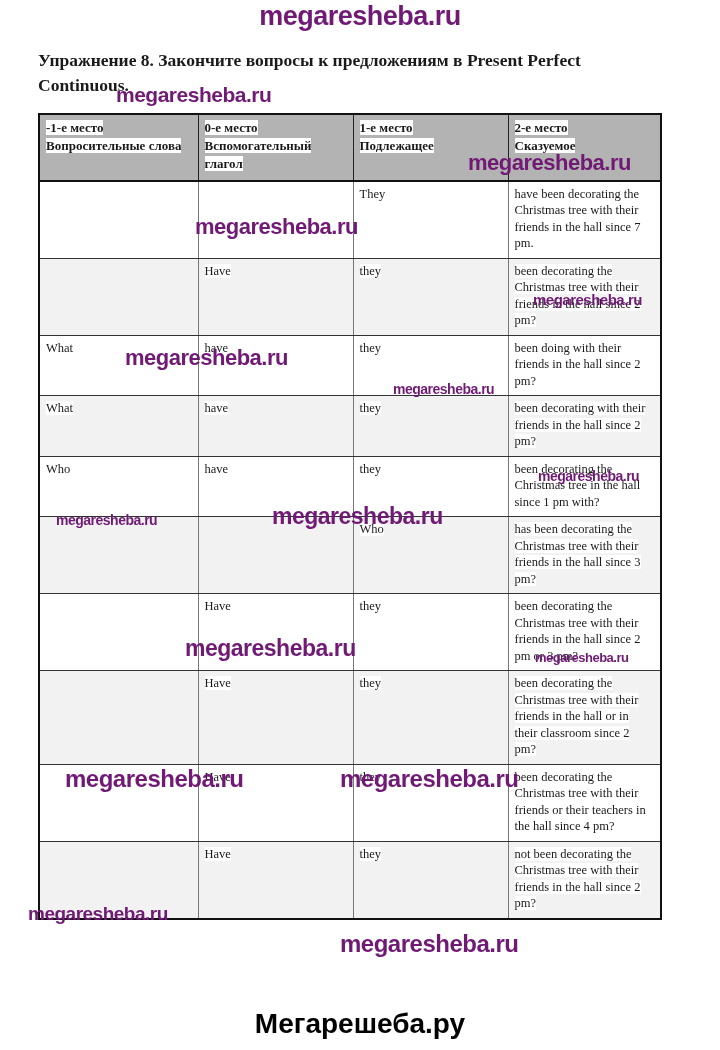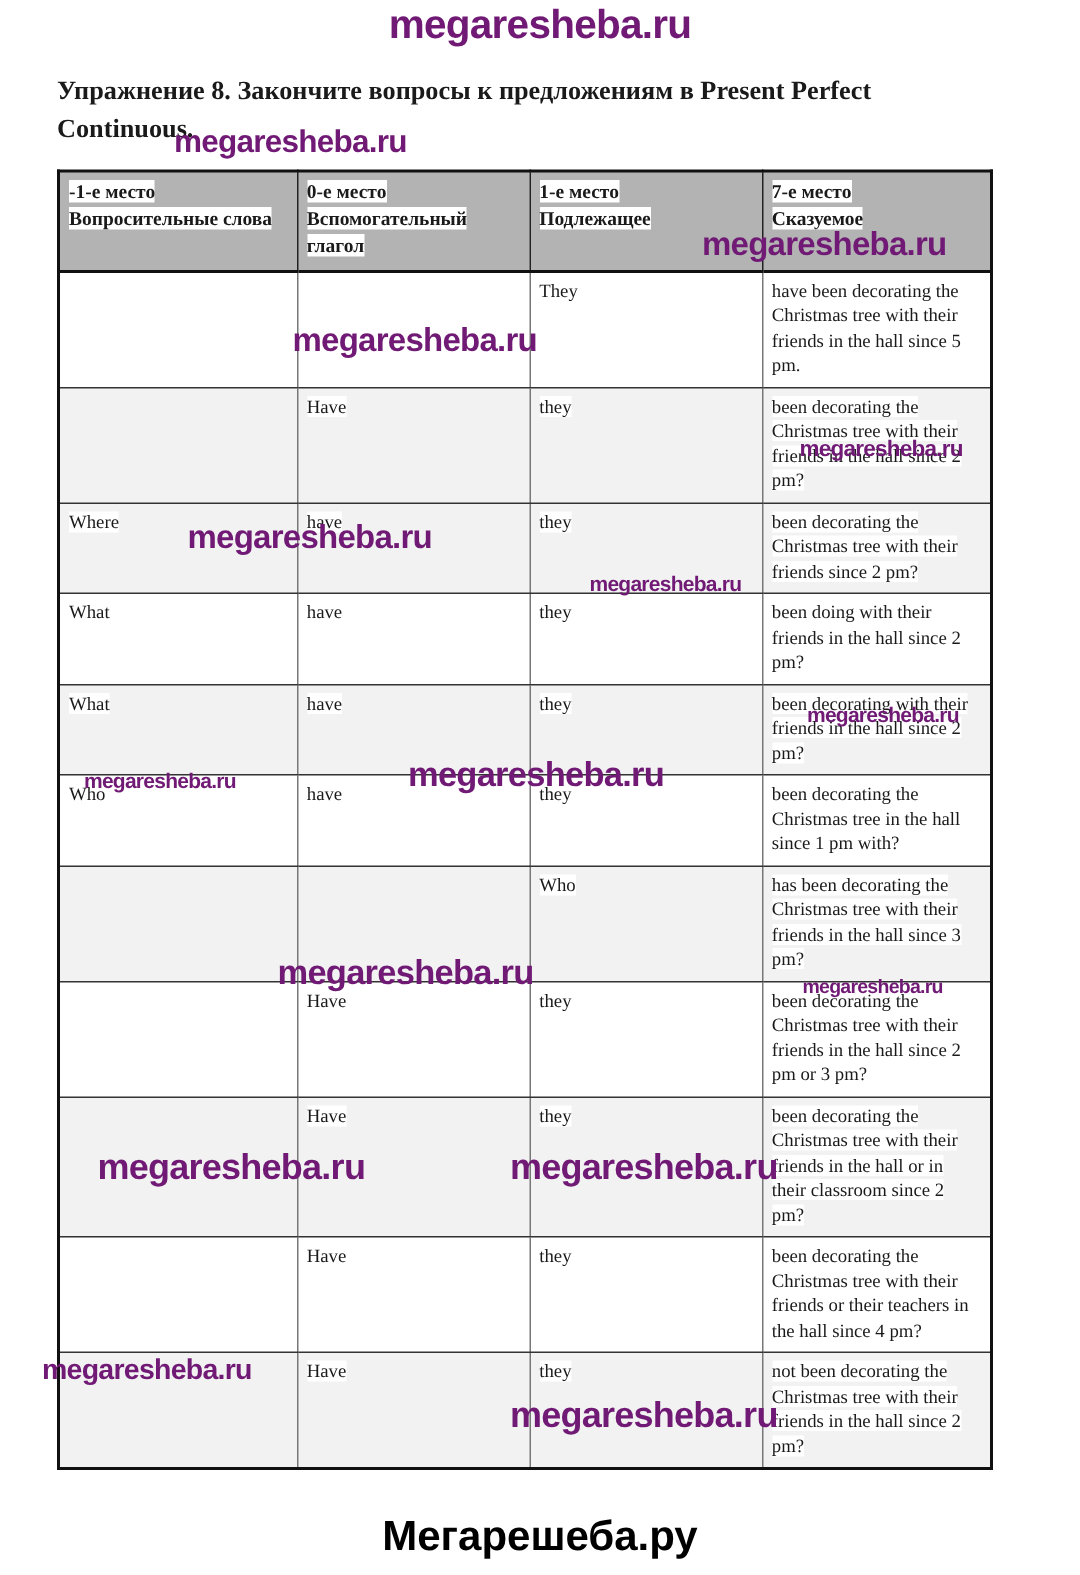--- a/index.html
+++ b/index.html
@@ -155,43 +155,37 @@
         </th>
         <th>
           <span class="line"><span class="hl">0-е место</span></span>
           <span class="line"><span class="hl">Вспомогательный глагол</span></span>
         </th>
         <th>
           <span class="line"><span class="hl">1-е место</span></span>
           <span class="line"><span class="hl">Подлежащее</span></span>
         </th>
         <th>
-          <span class="line"><span class="hl">7-е место</span></span>
+          <span class="line"><span class="hl">2-е место</span></span>
           <span class="line"><span class="hl">Сказуемое</span></span>
         </th>
       </tr>
     </thead>
     <tbody>
       <tr class="r1">
         <td><span class="hl"></span></td>
         <td><span class="hl"></span></td>
         <td><span class="hl">They</span></td>
-        <td><span class="hl">have been decorating the Christmas tree with their friends in the hall since 5 pm.</span></td>
+        <td><span class="hl">have been decorating the Christmas tree with their friends in the hall since 7 pm.</span></td>
       </tr>
       <tr class="r2 alt">
         <td><span class="hl"></span></td>
         <td><span class="hl">Have</span></td>
         <td><span class="hl">they</span></td>
         <td><span class="hl">been decorating the Christmas tree with their friends in the hall since 2 pm?</span></td>
-      </tr>
-      <tr class="r4 alt">
-        <td><span class="hl">Where</span></td>
-        <td><span class="hl">have</span></td>
-        <td><span class="hl">they</span></td>
-        <td><span class="hl">been decorating the Christmas tree with their friends since 2 pm?</span></td>
       </tr>
       <tr class="r5">
         <td><span class="hl">What</span></td>
         <td><span class="hl">have</span></td>
         <td><span class="hl">they</span></td>
         <td><span class="hl">been doing with their friends in the hall since 2 pm?</span></td>
       </tr>
       <tr class="r6 alt">
         <td><span class="hl">What</span></td>
         <td><span class="hl">have</span></td>

